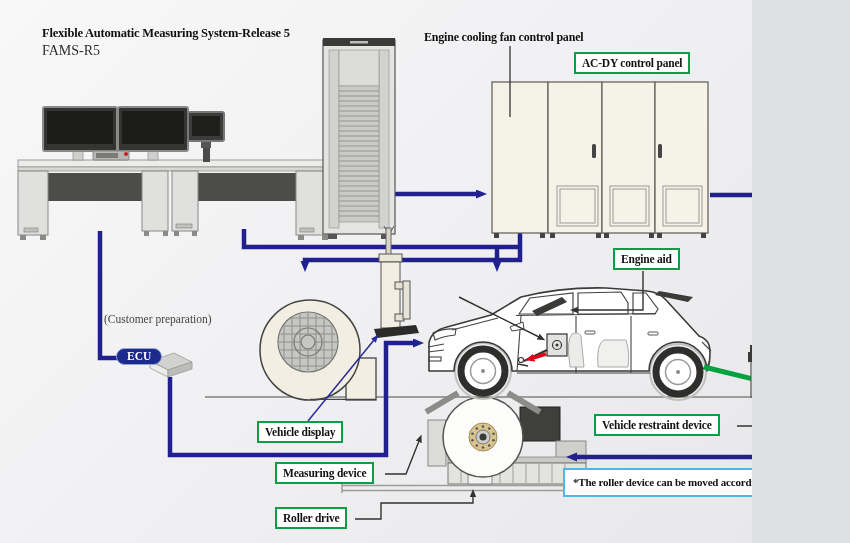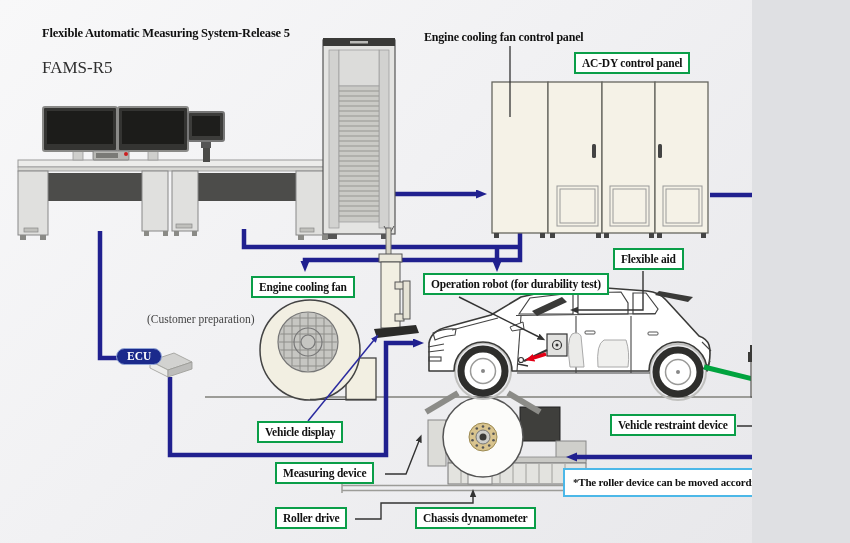--- a/index.html
+++ b/index.html
@@ -5,28 +5,28 @@
   html,body{margin:0;padding:0;background:#dfe0e3;}
   .stage{
     position:relative;width:728px;height:543px;overflow:hidden;
     font-family:Liberation Serif, serif;
     background:linear-gradient(135deg,#f8f8f9 0%,#f1f1f3 45%,#e8e8eb 100%);
     padding-left:24px;
   }
   .stage svg{position:absolute;left:0;top:0;}
   .lbl{position:absolute;white-space:nowrap;}
   .t1{font-size:12.5px;font-weight:bold;color:#101010;letter-spacing:-0.2px;}
-  .t2{font-size:17px;color:#2e2e2e;margin-top:15px;}
+  .t2{font-size:14px;color:#2e2e2e;}
   .plain-b{font-size:12px;font-weight:bold;color:#101010;letter-spacing:-0.2px;}
   .glabel{
     border:2px solid #0a9e48;background:#ffffff;color:#111;
     font-size:11.5px;font-weight:bold;padding:2px 6px;line-height:1.25;
     letter-spacing:-0.2px;
   }
-  .cust{font-size:11.5px;color:#444;margin-left:43px;}
+  .cust{font-size:11.5px;color:#444;}
   .ecu-pill{
     background:#1b2a8c;color:#fff;font-weight:bold;font-size:11.5px;
     border:1.5px solid #93a6d6;border-radius:10px;padding:1px 10px 2px 10px;
   }
   .note{
     border:2px solid #4cb8e8;background:#ffffff;color:#111;
     font-size:11px;font-weight:bold;line-height:1.4;width:264px;
     padding:5px 6px;letter-spacing:-0.2px;
   }
   .note p{margin:0;text-indent:-7px;padding-left:9px;}
@@ -329,28 +329,25 @@
   </g>
 
   <path d="M 308,421 L 374,340" stroke="#2a2aa0" stroke-width="1.5" fill="none" marker-end="url(#m-blue)"></path>
 </svg>
 
 <div class="lbl t1" style="left:42px;top:26px;">Flexible Automatic Measuring System-Release 5</div>
 <div class="lbl t2" style="left:42px;top:43px;">FAMS-R5</div>
 <div class="lbl plain-b" style="left:424px;top:30px;">Engine cooling fan control panel</div>
 
 <div class="lbl glabel" style="left:574px;top:52px;">AC-DY control panel</div>
-<div class="lbl glabel" style="left:251px;top:276px;">Engine cooling fan</div>
-<div class="lbl glabel" style="left:423px;top:273px;">Operation robot (for durability test)</div>
-<div class="lbl glabel" style="left:613px;top:248px;">Flexible aid</div>
+<div class="lbl glabel" style="left:613px;top:248px;">Engine aid</div>
 <div class="lbl glabel" style="left:257px;top:421px;">Vehicle display</div>
 <div class="lbl glabel" style="left:275px;top:462px;">Measuring device</div>
-<div class="lbl glabel" style="left:594px;top:414px;margin-left:16px;">Vehicle restraint device</div>
+<div class="lbl glabel" style="left:594px;top:414px;">Vehicle restraint device</div>
 <div class="lbl glabel" style="left:275px;top:507px;">Roller drive</div>
-<div class="lbl glabel" style="left:415px;top:507px;">Chassis dynamometer</div>
 
 <div class="lbl cust" style="left:104px;top:313px;">(Customer preparation)</div>
 <div class="lbl ecu-pill" style="left:116px;top:348px;">ECU</div>
 
 <div class="lbl note" style="left:563px;top:468px;">
   <p>*The roller device can be moved according to the various 4WD wheel base difference, and various 2WD drive wheel method.</p>
 </div>
 
 </div>
 

